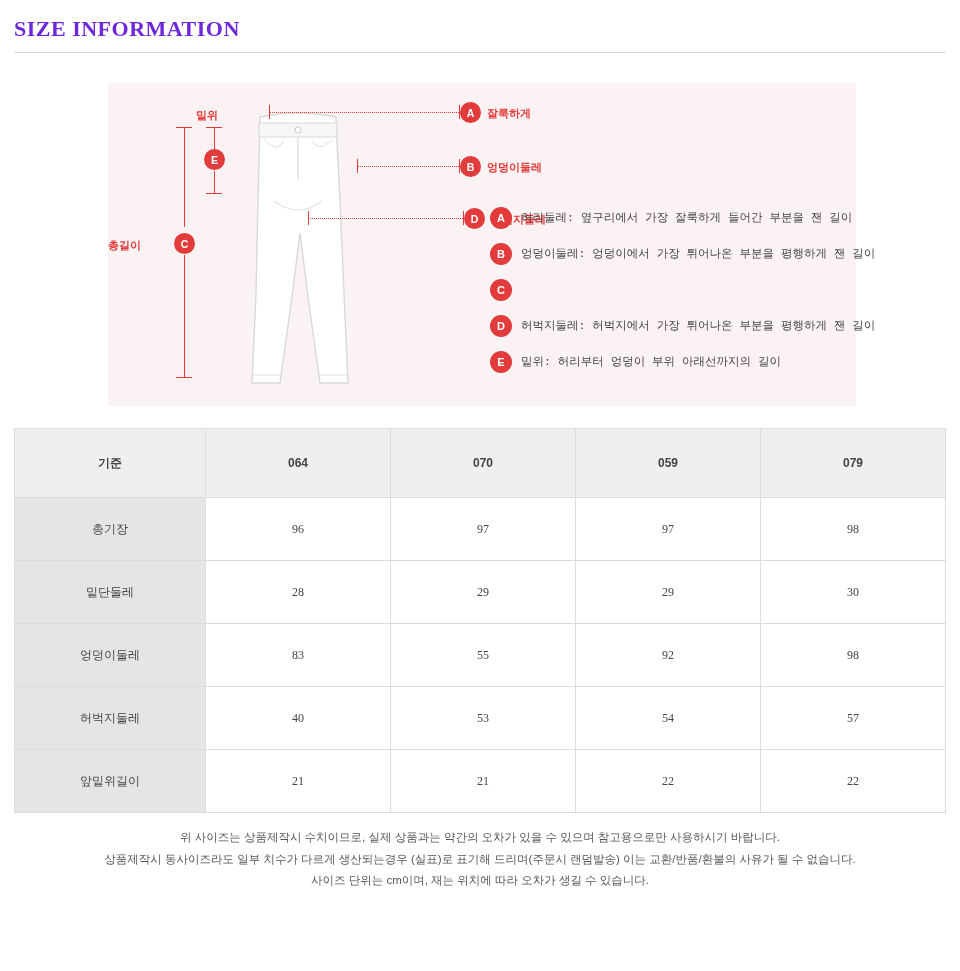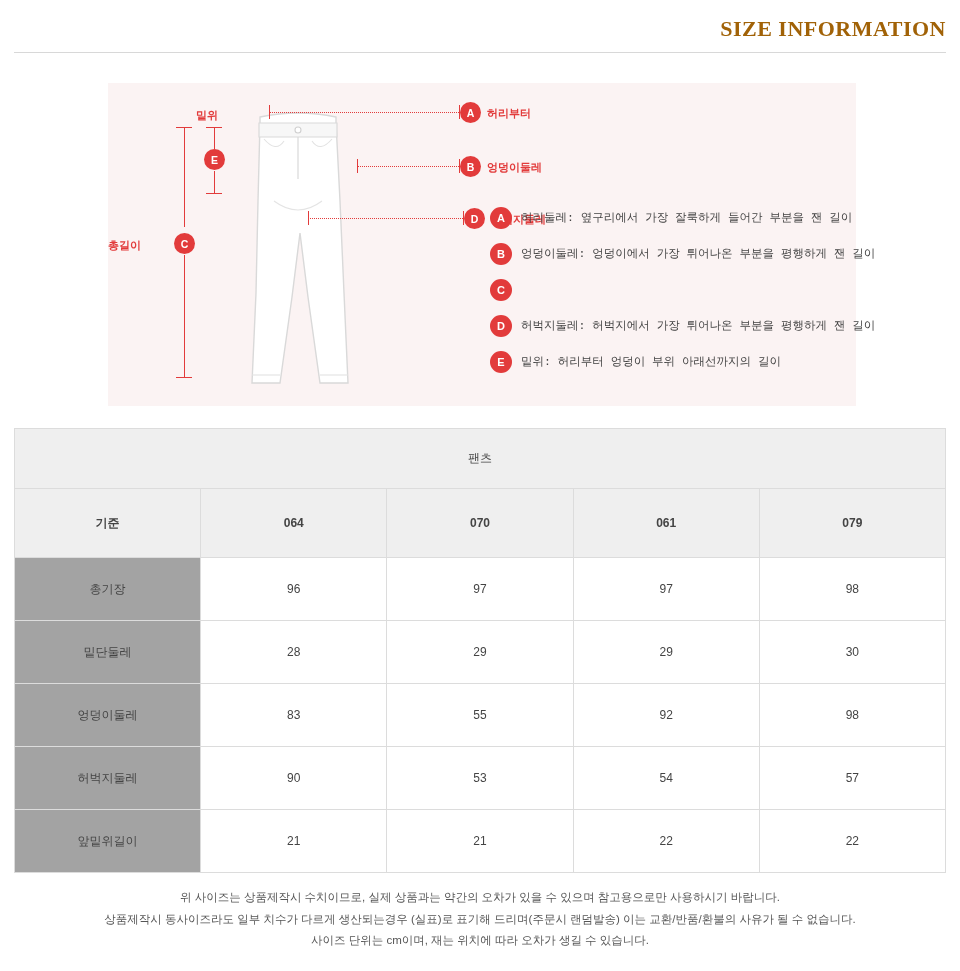--- a/index.html
+++ b/index.html
@@ -21,23 +21,22 @@
 
   
   .title-wrap {
     padding: 16px 14px 8px 14px;
   }
   .page-title {
     font-family: "Liberation Serif", serif;
     font-size: 22px;
     font-weight: bold;
     letter-spacing: 0.5px;
-    color: #a16207;
+    color: #6d28d9;
     margin: 0 0 10px 0;
-    text-align: right;
   }
   .title-rule {
     border-bottom: 1px solid #d8d8d8;
     width: 932px;
     margin-left: 0;
   }
 
   
   .diagram-panel {
     margin: 22px 0 0 108px;
@@ -148,31 +147,32 @@
     font-weight: normal;
   }
   .hdr-row th {
     background: #efefef;
     height: 66px;
     font-weight: bold;
     font-size: 12.5px;
     color: #333333;
   }
   .row-label {
-    background: #a3a3a3;
+    background: #e5e5e5;
     height: 60px;
     font-weight: normal;
     font-size: 12.5px;
     color: #333333;
   }
   .cell-val {
     background: #ffffff;
     height: 60px;
     font-size: 12.5px;
     color: #444444;
+    font-family: Liberation Serif, serif;
   }
   .col-label { width: 188px; }
 
   
   .notes {
     margin: 16px 0 0 0;
     text-align: center;
   }
   .notes p {
     margin: 0 0 5px 0;
@@ -214,21 +214,21 @@
 
         <path d="M144 292 L172 292" stroke="#e2e2e2" stroke-width="1.1"></path>
         <path d="M212 292 L240 292" stroke="#e2e2e2" stroke-width="1.1"></path>
       </svg>
 
       
       <div class="tick-v" style="left:161px; top:22px; height:14px;"></div>
       <div class="dotline-h" style="left:161px; top:29px; width:190px;"></div>
       <div class="tick-v" style="left:351px; top:22px; height:14px;"></div>
       <div class="dbadge" style="left:352px; top:19px;">A</div>
-      <div class="dlabel" style="left:379px; top:23px;">허리부터</div>
+      <div class="dlabel" style="left:379px; top:23px;">잘룩하게</div>
 
       
       <div class="tick-v" style="left:249px; top:76px; height:14px;"></div>
       <div class="dotline-h" style="left:249px; top:83px; width:102px;"></div>
       <div class="tick-v" style="left:351px; top:76px; height:14px;"></div>
       <div class="dbadge" style="left:352px; top:73px;">B</div>
       <div class="dlabel" style="left:379px; top:77px;">엉덩이둘레</div>
 
       
       <div class="tick-v" style="left:200px; top:128px; height:14px;"></div>
@@ -273,28 +273,25 @@
       <div class="legend-row">
         <span class="badge">E</span>
         <span class="legend-text">밑위: 허리부터 엉덩이 부위 아래선까지의 길이</span>
       </div>
     </div>
   </div>
 
   <div class="table-wrap">
     <table class="size-table">
       <tbody>
-          <tr>
-        <th class="tbl-caption" colspan="5">팬츠</th>
-      </tr>
       <tr class="hdr-row">
         <th class="col-label">기준</th>
         <th>064</th>
         <th>070</th>
-        <th>061</th>
+        <th>059</th>
         <th>079</th>
       </tr>
 
       <tr>
         <td class="row-label">총기장</td>
         <td class="cell-val">96</td>
         <td class="cell-val">97</td>
         <td class="cell-val">97</td>
         <td class="cell-val">98</td>
       </tr>
@@ -307,21 +304,21 @@
       </tr>
       <tr>
         <td class="row-label">엉덩이둘레</td>
         <td class="cell-val">83</td>
         <td class="cell-val">55</td>
         <td class="cell-val">92</td>
         <td class="cell-val">98</td>
       </tr>
       <tr>
         <td class="row-label">허벅지둘레</td>
-        <td class="cell-val">90</td>
+        <td class="cell-val">40</td>
         <td class="cell-val">53</td>
         <td class="cell-val">54</td>
         <td class="cell-val">57</td>
       </tr>
       <tr>
         <td class="row-label">앞밑위길이</td>
         <td class="cell-val">21</td>
         <td class="cell-val">21</td>
         <td class="cell-val">22</td>
         <td class="cell-val">22</td>

